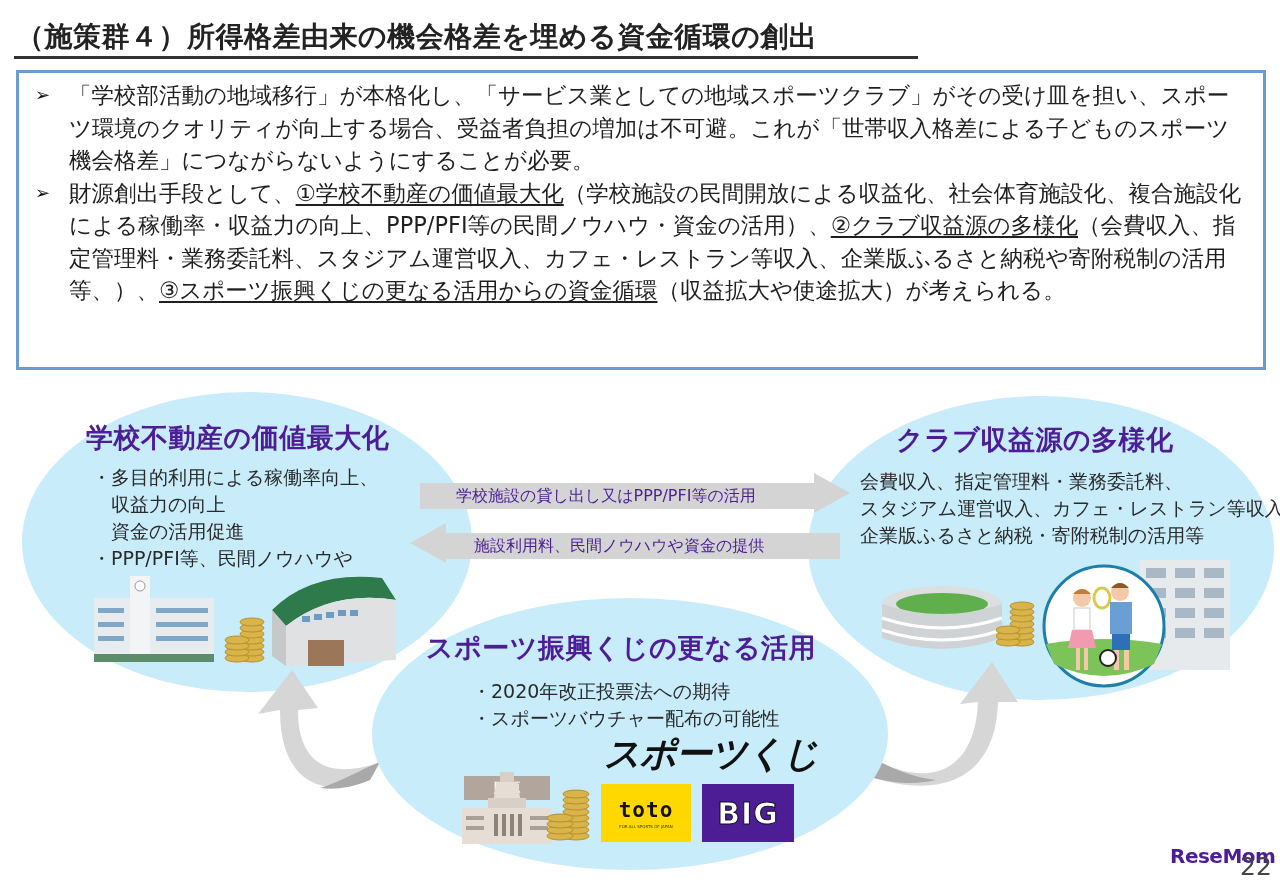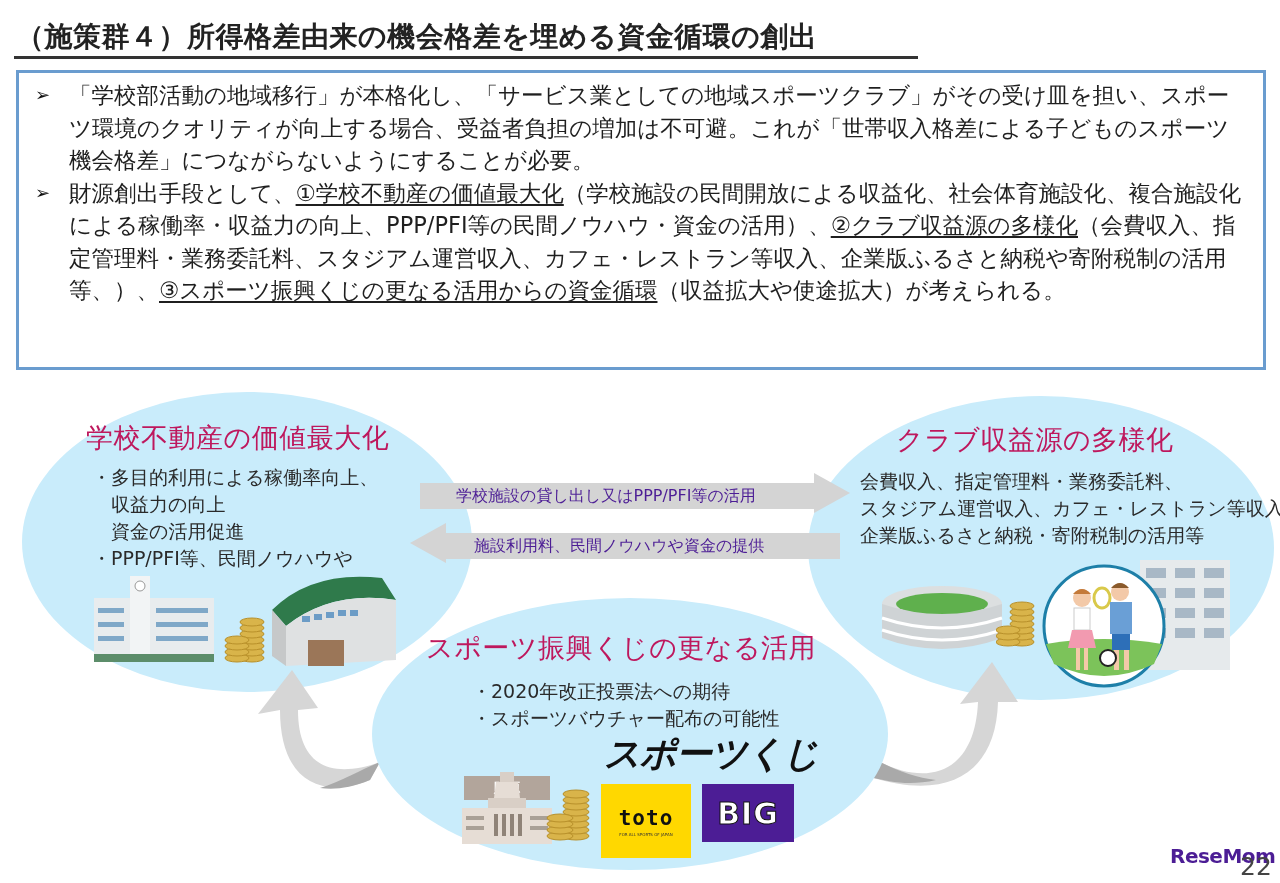--- a/index.html
+++ b/index.html
@@ -24,21 +24,21 @@
   .bullet-text { flex: 1; }
   .em { font-weight: normal; text-decoration: underline; text-underline-offset: 3px; }
 
   .diagram { position: absolute; left: 0; top: 380px; width: 1280px; height: 503px; }
 
   .ellipse { position: absolute; background: #c9ecfb; border-radius: 50%; }
   .ell-left { left: 22px; top: 12px; width: 450px; height: 300px; }
   .ell-right { left: 808px; top: 16px; width: 466px; height: 304px; }
   .ell-bottom { left: 372px; top: 218px; width: 516px; height: 272px; }
 
-  .heading { position: absolute; font-size: 27px; font-weight: normal; color: #be185d; letter-spacing: 0.5px; white-space: nowrap; }
+  .heading { position: absolute; font-size: 27px; font-weight: bold; color: #4c1d95; letter-spacing: 0.5px; white-space: nowrap; }
   .body-text { position: absolute; font-size: 19px; line-height: 27px; color: #2a2a2a; white-space: nowrap; }
 
   .h-left { left: 86px; top: 40px; }
   .t-left { left: 92px; top: 84px; }
   .h-right { left: 896px; top: 42px; }
   .t-right { left: 860px; top: 88px; }
   .h-bottom { left: 426px; top: 250px; }
   .t-bottom { left: 472px; top: 298px; }
 
   .arrow { position: absolute; height: 34px; }
@@ -55,21 +55,21 @@
   .arrow-left .arrow-label { left: 62px; }
 
   .curve { position: absolute; }
 
   .pic { position: absolute; }
 
   .zaigen-tag { position: absolute; left: 464px; top: 364px; width: 86px; height: 24px; background: #b2a59b; color: #fff; font-size: 13px; font-weight: bold; text-align: center; line-height: 24px; margin-top: 32px; }
 
   .sportskuji-logo { position: absolute; left: 604px; top: 350px; font-size: 36px; font-weight: 900; color: #111; letter-spacing: -1px; font-style: italic; white-space: nowrap; }
 
-  .toto-logo { position: absolute; left: 601px; top: 404px; width: 90px; height: 74px; background: #ffd800; display: flex; flex-direction: column; align-items: center; justify-content: center; }
+  .toto-logo { position: absolute; left: 601px; top: 404px; width: 90px; height: 58px; background: #ffd800; display: flex; flex-direction: column; align-items: center; justify-content: center; }
   .toto-text { font-size: 21px; font-weight: bold; color: #111; letter-spacing: 1px; font-family: "DejaVu Sans Mono", monospace; }
   .toto-sub { font-size: 4px; color: #333; margin-top: 2px; }
 
   .big-logo { position: absolute; left: 702px; top: 404px; width: 92px; height: 58px; background: #4c1d95; display: flex; align-items: center; justify-content: center; }
   .big-text { font-size: 30px; font-weight: 900; color: #fff; -webkit-text-stroke: 1px #111; letter-spacing: 1px; }
 
   .resemom { position: absolute; left: 1170px; top: 844px; font-size: 20px; font-weight: bold; color: #4c1d95; letter-spacing: -0.5px; }
   .page-number { position: absolute; left: 1240px; top: 852px; font-size: 25px; color: #444; }
 </style>
 </head>

